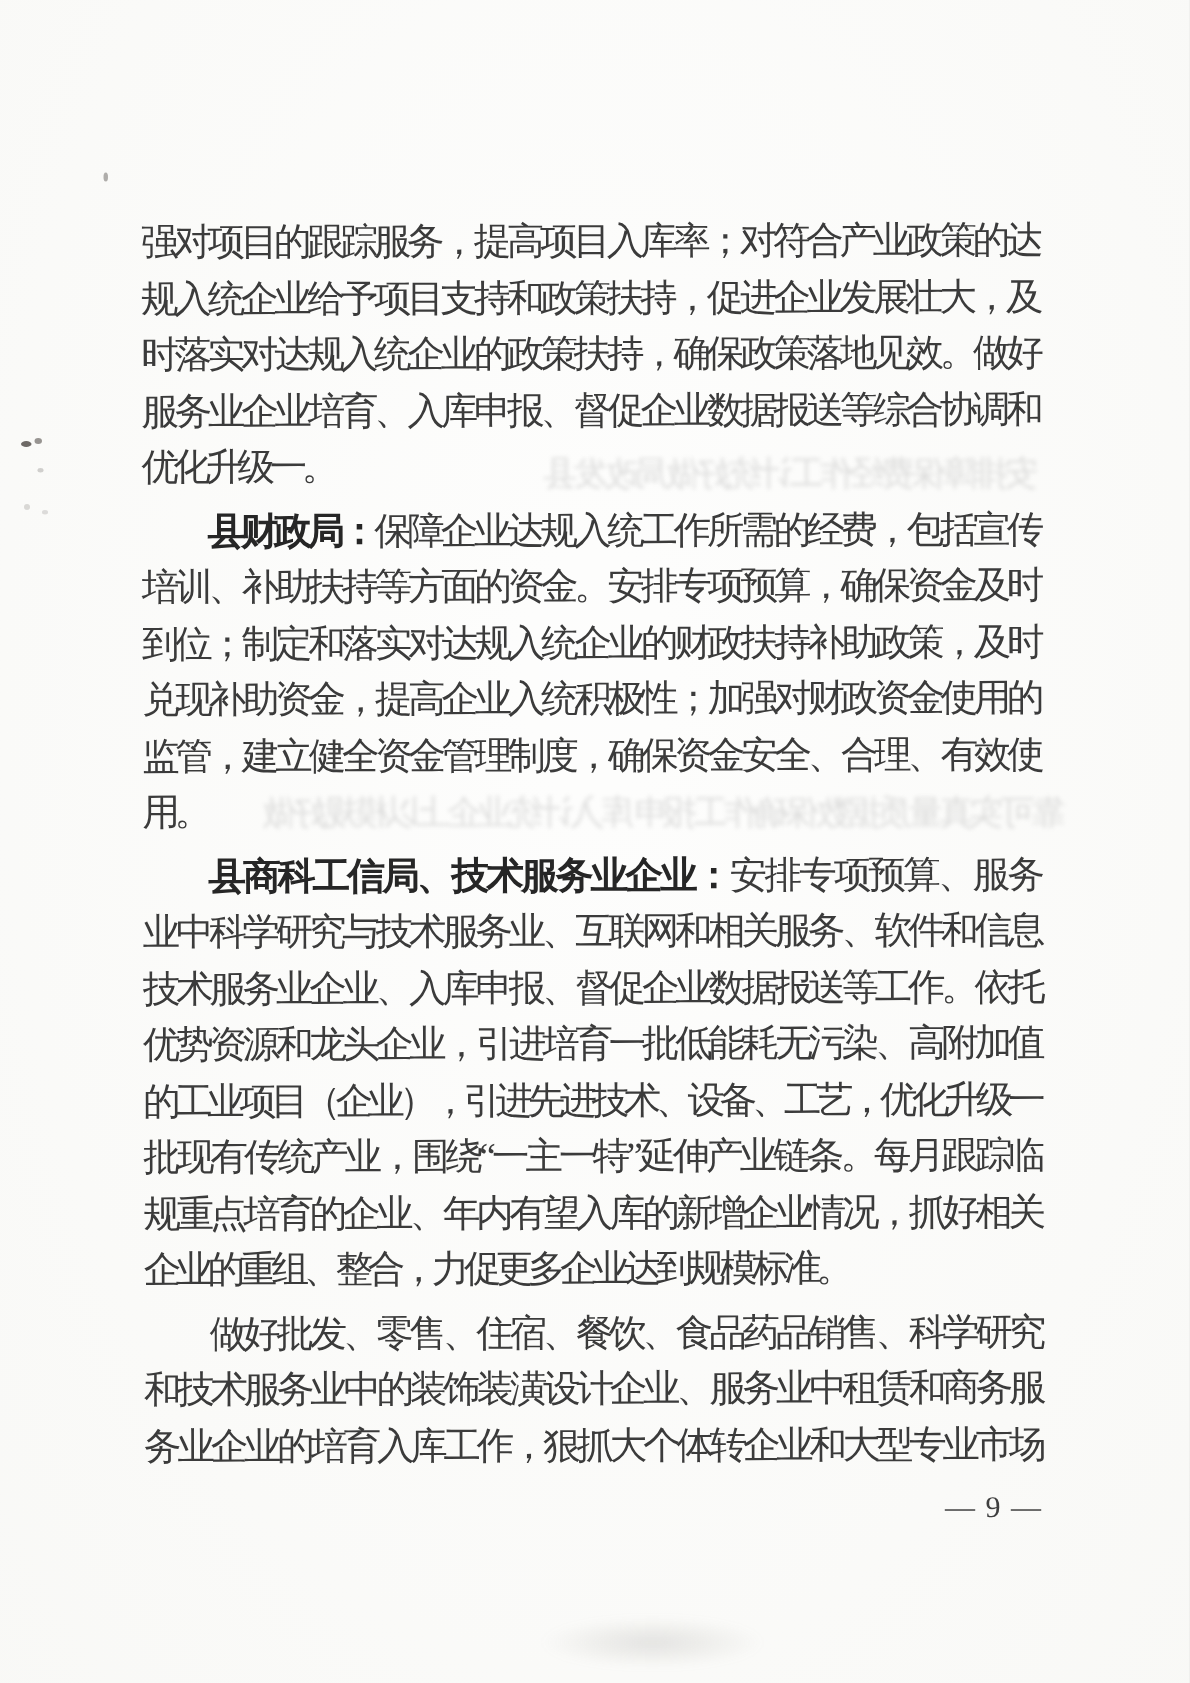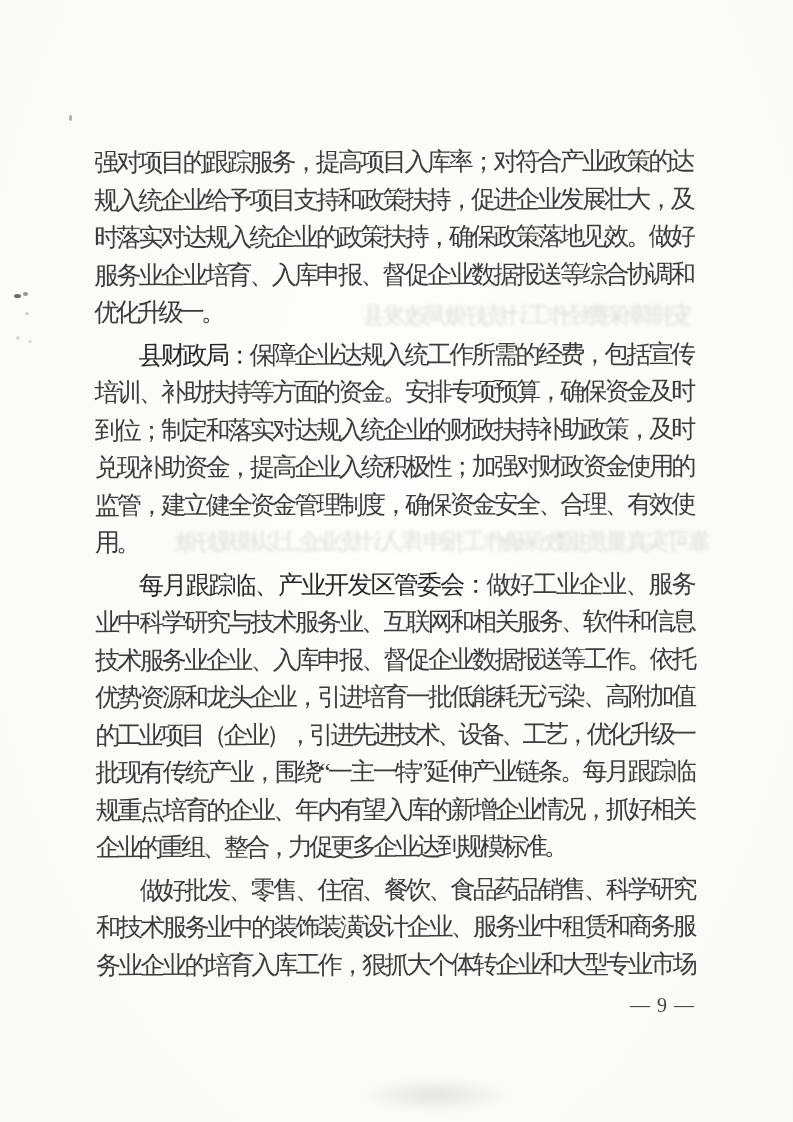--- a/index.html
+++ b/index.html
@@ -23,21 +23,21 @@
     line-height: 37.5px;
     color: #3b3b3b;
     transform: rotate(-0.15deg);
   }
   .para { margin: 0 0 5px 0; }
   .para:last-child { margin-bottom: 0; }
   .line { height: 37.5px; }
   .line.j { text-align: justify; text-align-last: justify; text-justify: inter-character; }
   .line.short { text-align: left; text-align-last: left; }
   .line.indent { padding-left: 44px; }
-  .head { font-weight: normal; color: #262626; }
+  .head { font-weight: bold; color: #262626; }
   .page-num {
     position: absolute;
     top: 994px;
     right: 98px;
     font-size: 20px;
     letter-spacing: 1px;
     color: #3f3f3f;
   }
   .bleed {
     position: absolute;
@@ -98,21 +98,21 @@
     <div class="para">
       <div class="line j indent"><span class="head">县财政局：</span><span>保障企业达规入统工作所需的经费，包括宣传</span></div>
       <div class="line j"><span>培训、补助扶持等方面的资金。安排专项预算，确保资金及时</span></div>
       <div class="line j"><span>到位；制定和落实对达规入统企业的财政扶持补助政策，及时</span></div>
       <div class="line j"><span>兑现补助资金，提高企业入统积极性；加强对财政资金使用的</span></div>
       <div class="line j"><span>监管，建立健全资金管理制度，确保资金安全、合理、有效使</span></div>
       <div class="line short"><span>用。</span></div>
     </div>
 
     <div class="para">
-      <div class="line j indent"><span class="head">每月跟踪临、产业开发区管委会：</span><span>做好工业企业、服务</span></div>
+      <div class="line j indent"><span class="head">县商科工信局、技术服务业企业：</span><span>安排专项预算、服务</span></div>
       <div class="line j"><span>业中科学研究与技术服务业、互联网和相关服务、软件和信息</span></div>
       <div class="line j"><span>技术服务业企业、入库申报、督促企业数据报送等工作。依托</span></div>
       <div class="line j"><span>优势资源和龙头企业，引进培育一批低能耗无污染、高附加值</span></div>
       <div class="line j"><span>的工业项目（企业），引进先进技术、设备、工艺，优化升级一</span></div>
       <div class="line j"><span>批现有传统产业，围绕“一主一特”延伸产业链条。每月跟踪临</span></div>
       <div class="line j"><span>规重点培育的企业、年内有望入库的新增企业情况，抓好相关</span></div>
       <div class="line short"><span>企业的重组、整合，力促更多企业达到规模标准。</span></div>
     </div>
 
     <div class="para">

